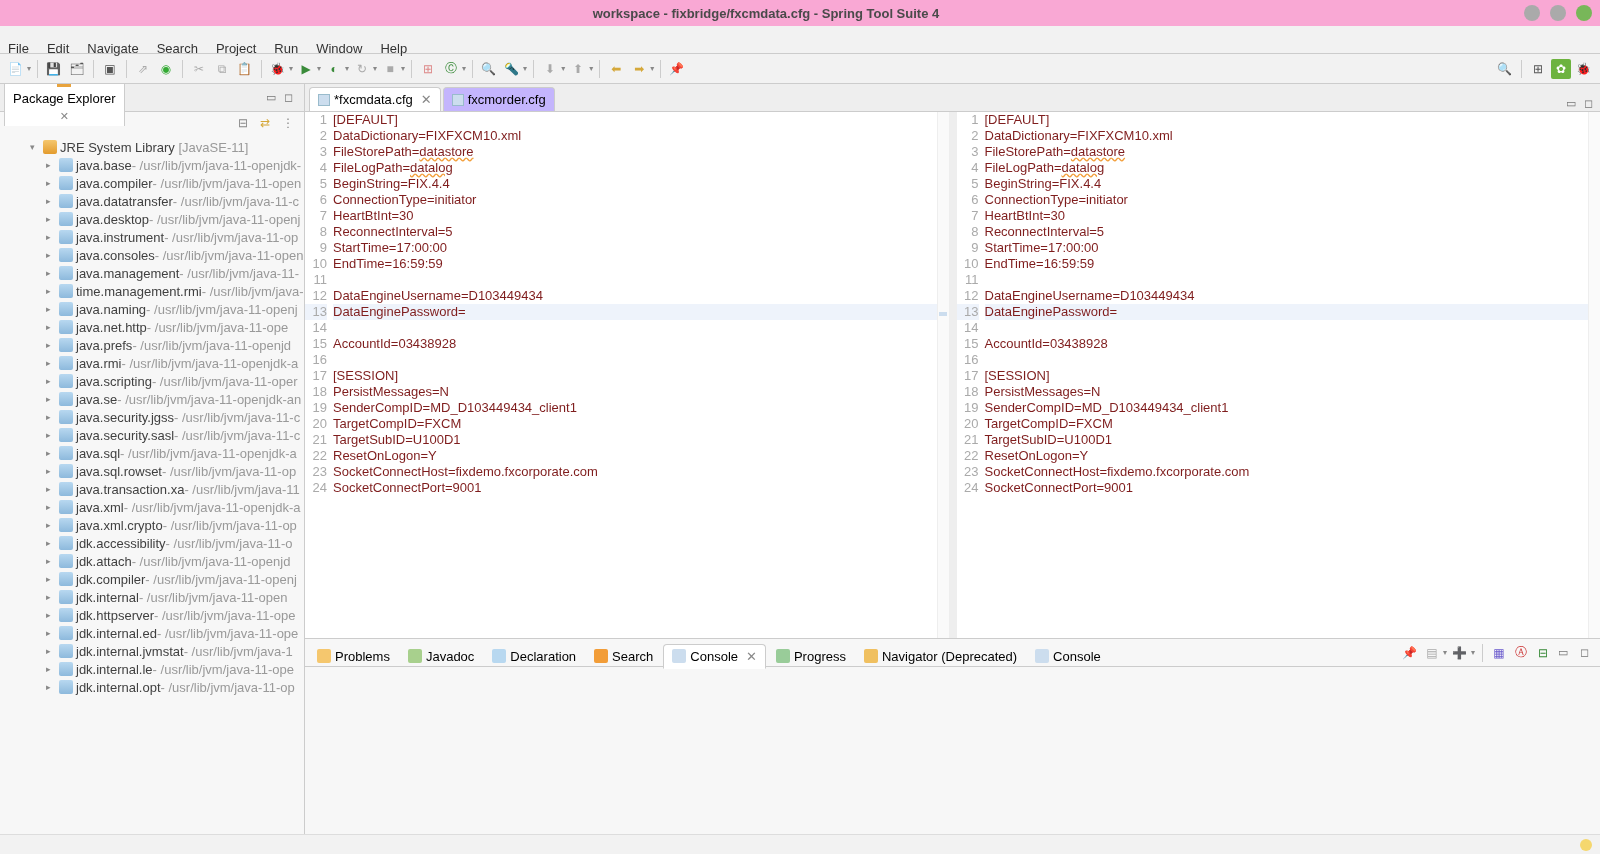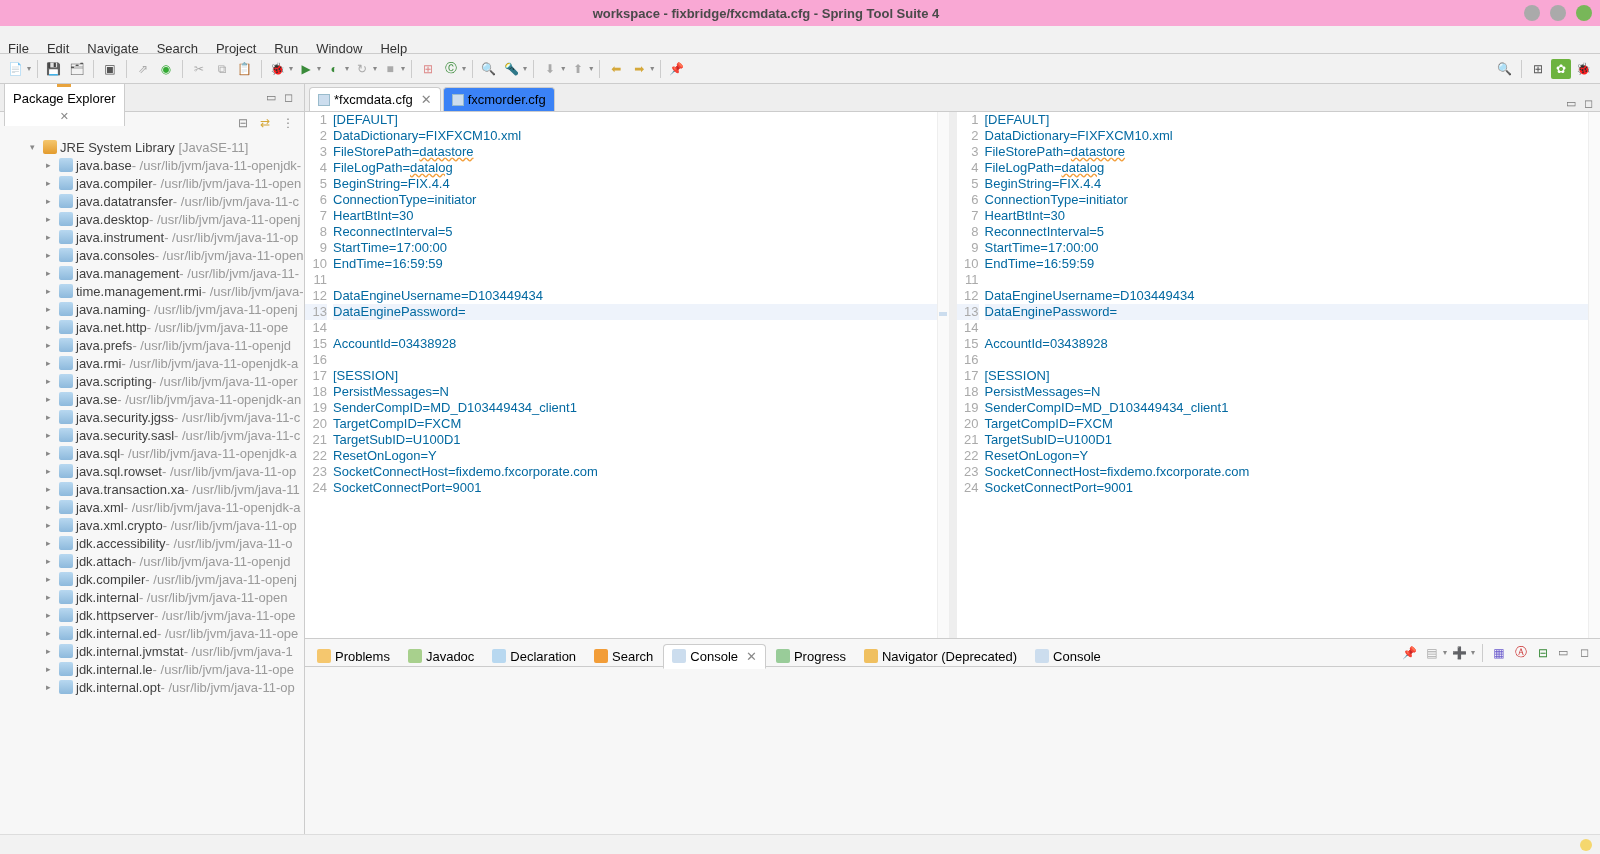--- a/index.html
+++ b/index.html
@@ -46,31 +46,31 @@
 .jar-icon { background: linear-gradient(#b8d8f0, #8db9dc); border-radius:2px; }
 .tree-label { color: #404040; }
 .tree-path { color: #999; }
 .tree-lib { padding-left: 30px; }
 .tree-jar { padding-left: 46px; }
 
 
 .editor-area { flex: 1; display: flex; flex-direction: column; }
 .editor-tabs { height: 28px; display: flex; align-items: flex-end; border-bottom: 1px solid #ccc; background: #eee; padding-left: 4px; }
 .editor-tab { background: #fff; border: 1px solid #ccc; border-bottom: none; padding: 4px 8px; display: flex; align-items: center; gap: 4px; border-radius: 4px 4px 0 0; margin-right: 2px; cursor:pointer;}
-.editor-tab.inactive { background: #3b82f6; }
+.editor-tab.inactive { background: #c4b5fd; }
 .file-icon { width: 12px; height: 12px; background: #cde; display: inline-block; border:1px solid #9bc;}
 .tab-close { font-size: 13px; color: #888; margin-left: 4px; }
 .editor-tabs .view-toolbar-spacer { flex: 1; }
 
 .editor-split { flex: 1; display: flex; }
 .editor-pane { flex: 1; display: flex; background: #fff; font-family: "Liberation Mono", monospace; font-size: 13px; overflow: auto; }
 .editor-pane.left { border-right: 8px solid #eee; }
 .gutter { width: 28px; text-align: right; color: #aaa; padding-right: 6px; user-select: none; background:#fff;}
 .gutter div, .code div { height: 16px; line-height: 16px; white-space: pre; }
-.code { flex: 1; color: #0369a1; }
+.code { flex: 1; color: #7f1d1d; }
 .code .hl-datastore { text-decoration: underline; text-decoration-color: #f29d38; text-decoration-style: wavy;}
 .line-highlight { background: #eef3fb; }
 .ruler { width: 12px; background: #fafafa; border-left:1px solid #eee;}
 .ruler-mark { width: 8px; height: 4px; background: #cde; margin: 0 auto; }
 
 
 .bottom-panel { height: 196px; border-top: 1px solid #ccc; display: flex; flex-direction: column; background: #f7f7f7; }
 .bottom-tabs { height: 28px; display: flex; align-items: center; border-bottom: 1px solid #ccc; padding: 0 4px; gap: 2px;}
 .bottom-tab { padding: 4px 8px; display: flex; align-items: center; gap: 4px; cursor:pointer; border-radius: 4px 4px 0 0; margin-top: 7px;}
 .bottom-tab.active { background: #fff; border: 1px solid #ccc; border-bottom: 1px solid #fff; }

